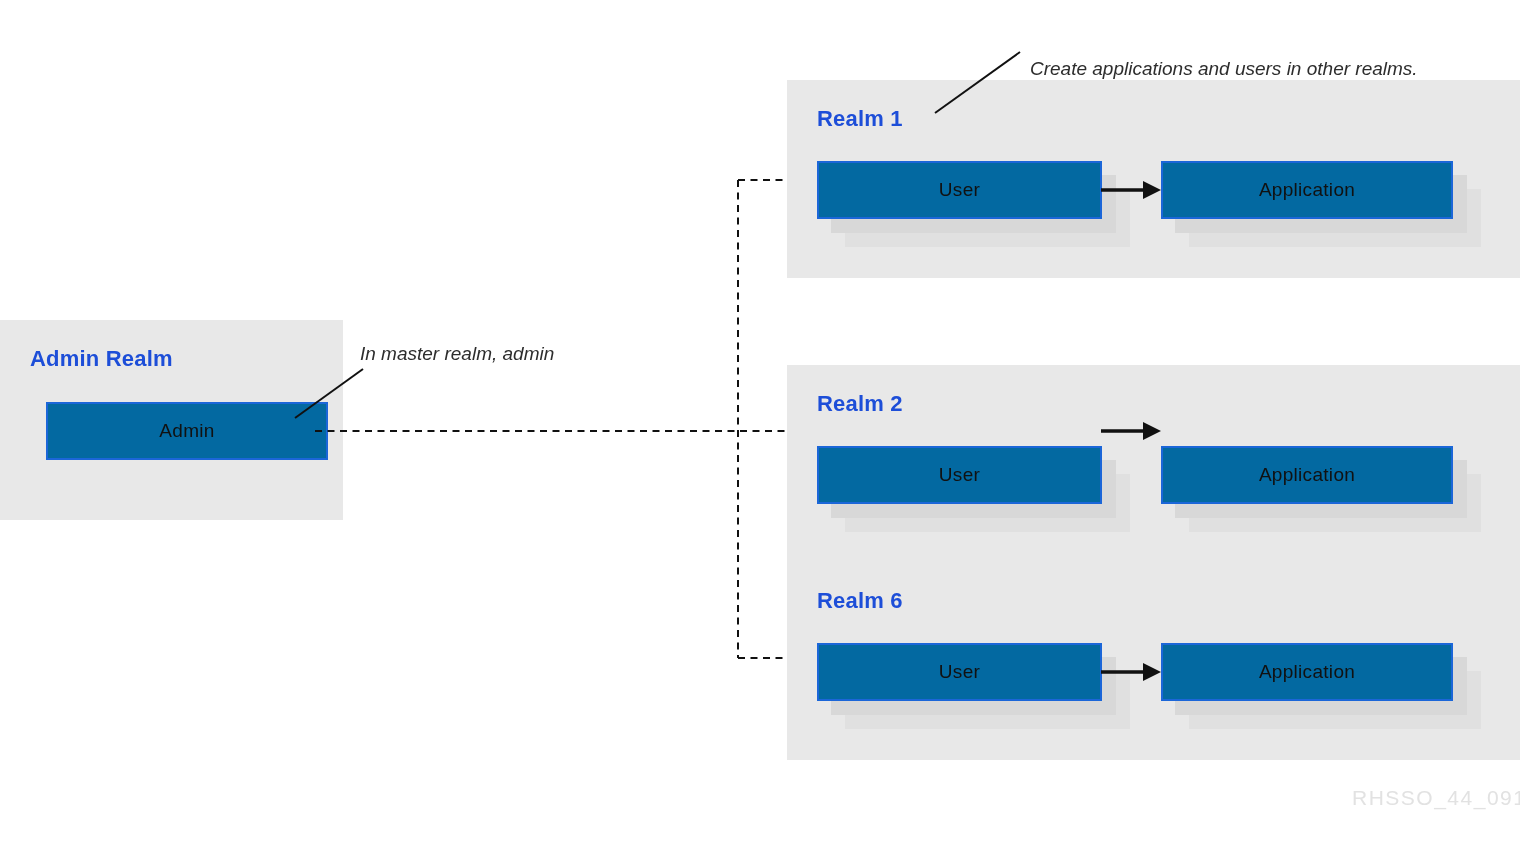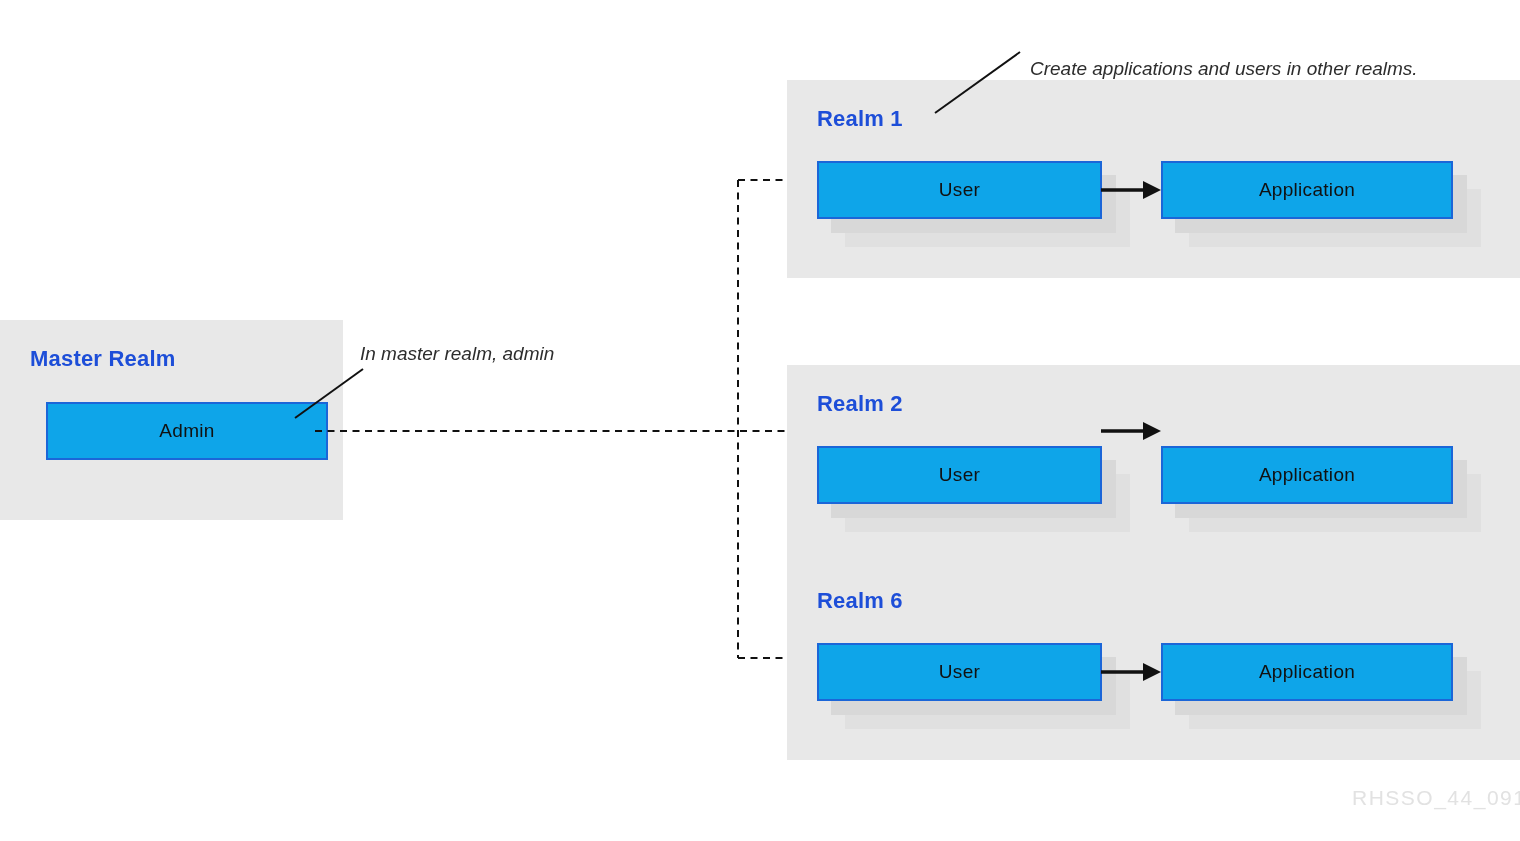--- a/index.html
+++ b/index.html
@@ -33,21 +33,21 @@
     width: 100%;
     height: 100%;
   }
   .shadow.s2 { left: 28px; top: 28px; background: #e0e0e0; }
   .shadow.s1 { left: 14px; top: 14px; background: #d8d8d8; }
   .box {
     position: absolute;
     left: 0; top: 0;
     width: 100%;
     height: 100%;
-    background: #0ea5e9;
+    background: #0369a1;
     border: 2px solid #1b66d8;
     box-sizing: border-box;
     display: flex;
     align-items: center;
     justify-content: center;
     font-size: 19px;
     color: #111111;
     letter-spacing: 0.3px;
   }
   .overlay {
@@ -74,21 +74,21 @@
     letter-spacing: 1.5px;
     white-space: nowrap;
   }
 </style>
 </head>
 <body>
 
 <div class="canvas">
 
   <div class="panel" style="left:0; top:320px; width:343px; height:200px;">
-    <div class="panel-title">Master Realm</div>
+    <div class="panel-title">Admin Realm</div>
     <div class="node" style="left:46px; top:82px; width:282px;text-align:right;">
       <div class="box">
         <span>Admin</span>
       </div>
     </div>
   </div>
 
   <div class="panel" style="left:787px; top:80px; width:733px; height:198px;">
     <div class="panel-title">Realm 1</div>
     <div class="node" style="left:30px; top:81px; width:285px;">

